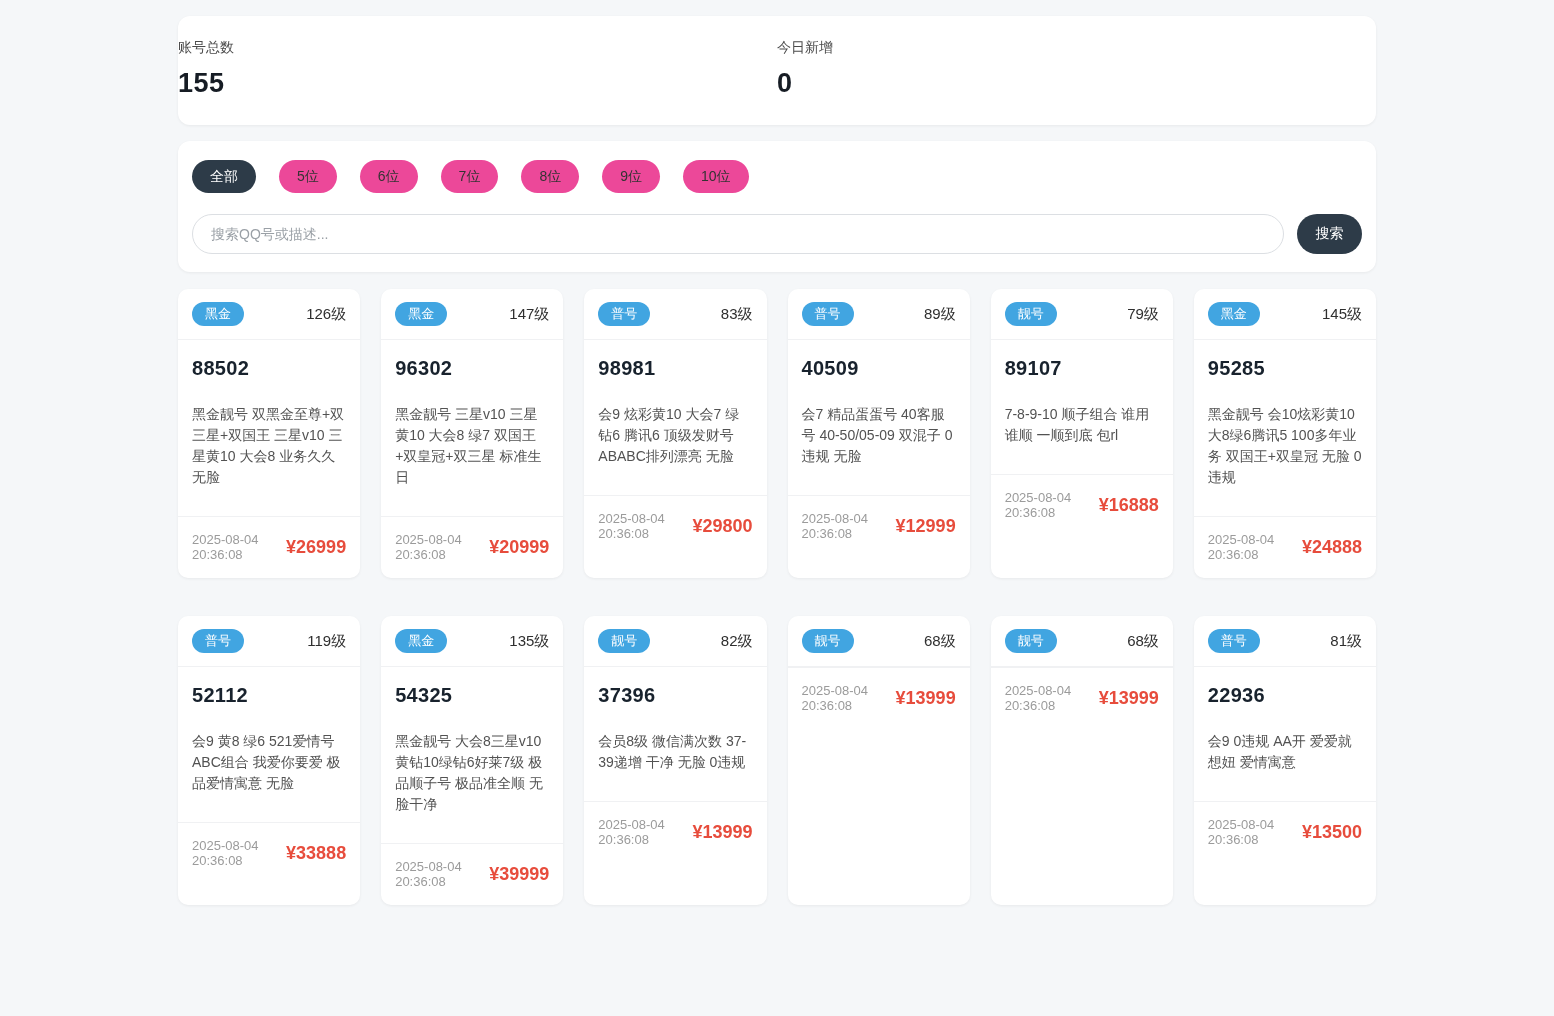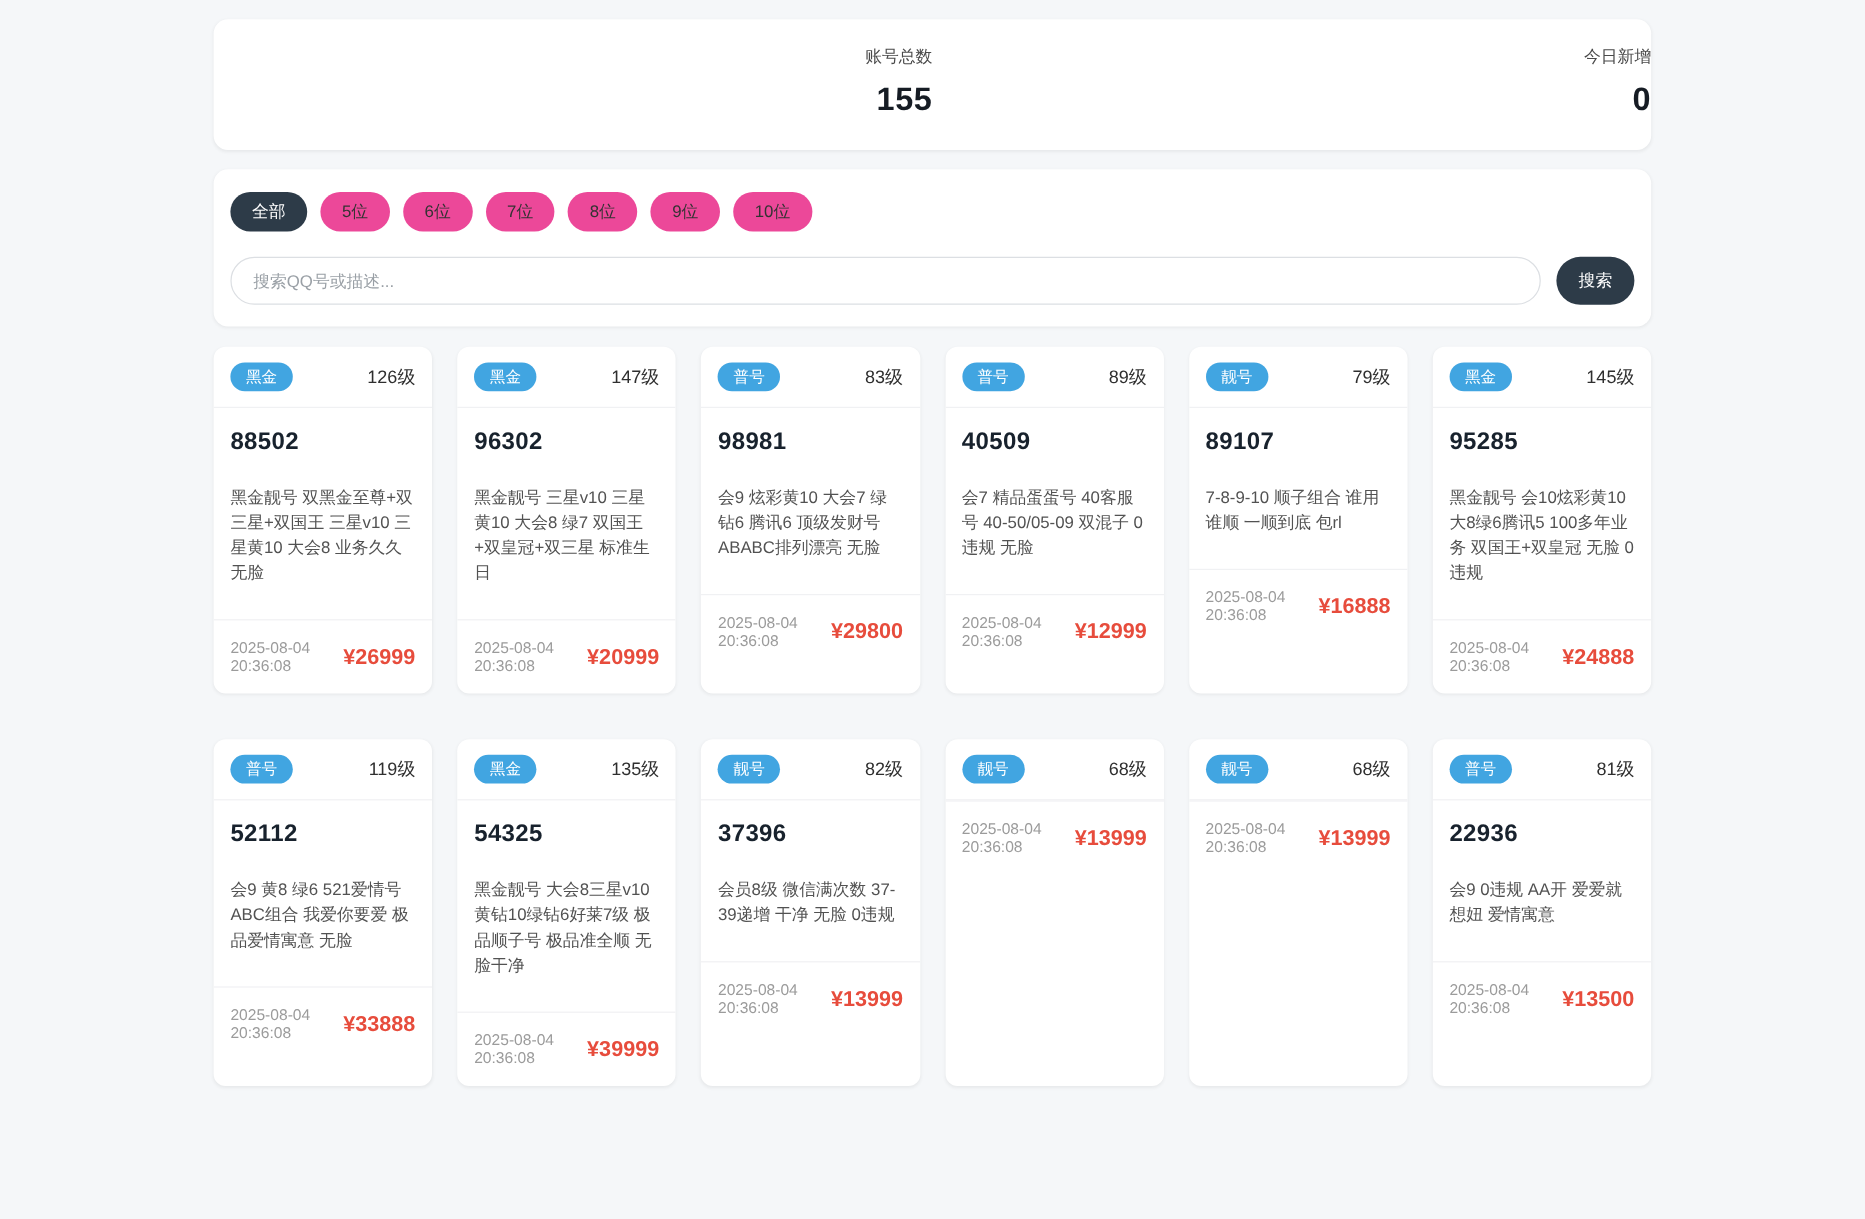--- a/index.html
+++ b/index.html
@@ -23,32 +23,32 @@
   }
   
   .stats-card{
     background:#fff;
     border-radius:12px;
     box-shadow:0 1px 3px rgba(0,0,0,.06);
     display:flex;
     padding:23px 0 26px;
     margin-bottom:16px;
   }
-  .stat{flex:1;text-align:right;}
+  .stat{flex:1;text-align:left;}
   .stat-label{font-size:14px;color:#4a4a4a;margin-bottom:11px;}
   .stat-value{font-size:27px;font-weight:bold;color:#161c24;letter-spacing:.5px;}
   
   .filter-card{
     background:#fff;
     border-radius:12px;
     box-shadow:0 1px 3px rgba(0,0,0,.06);
     padding:19px 14px 18px;
     margin-bottom:17px;
   }
-  .tabs{display:flex;gap:11px;margin-bottom:21px;}
+  .tabs{display:flex;gap:23px;margin-bottom:21px;}
   .tab{
     background:#ec4899;
     color:#333;
     border:none;
     border-radius:17px;
     height:33px;
     padding:0 18px;
     font-size:14px;
     font-family:inherit;
     cursor:pointer;

